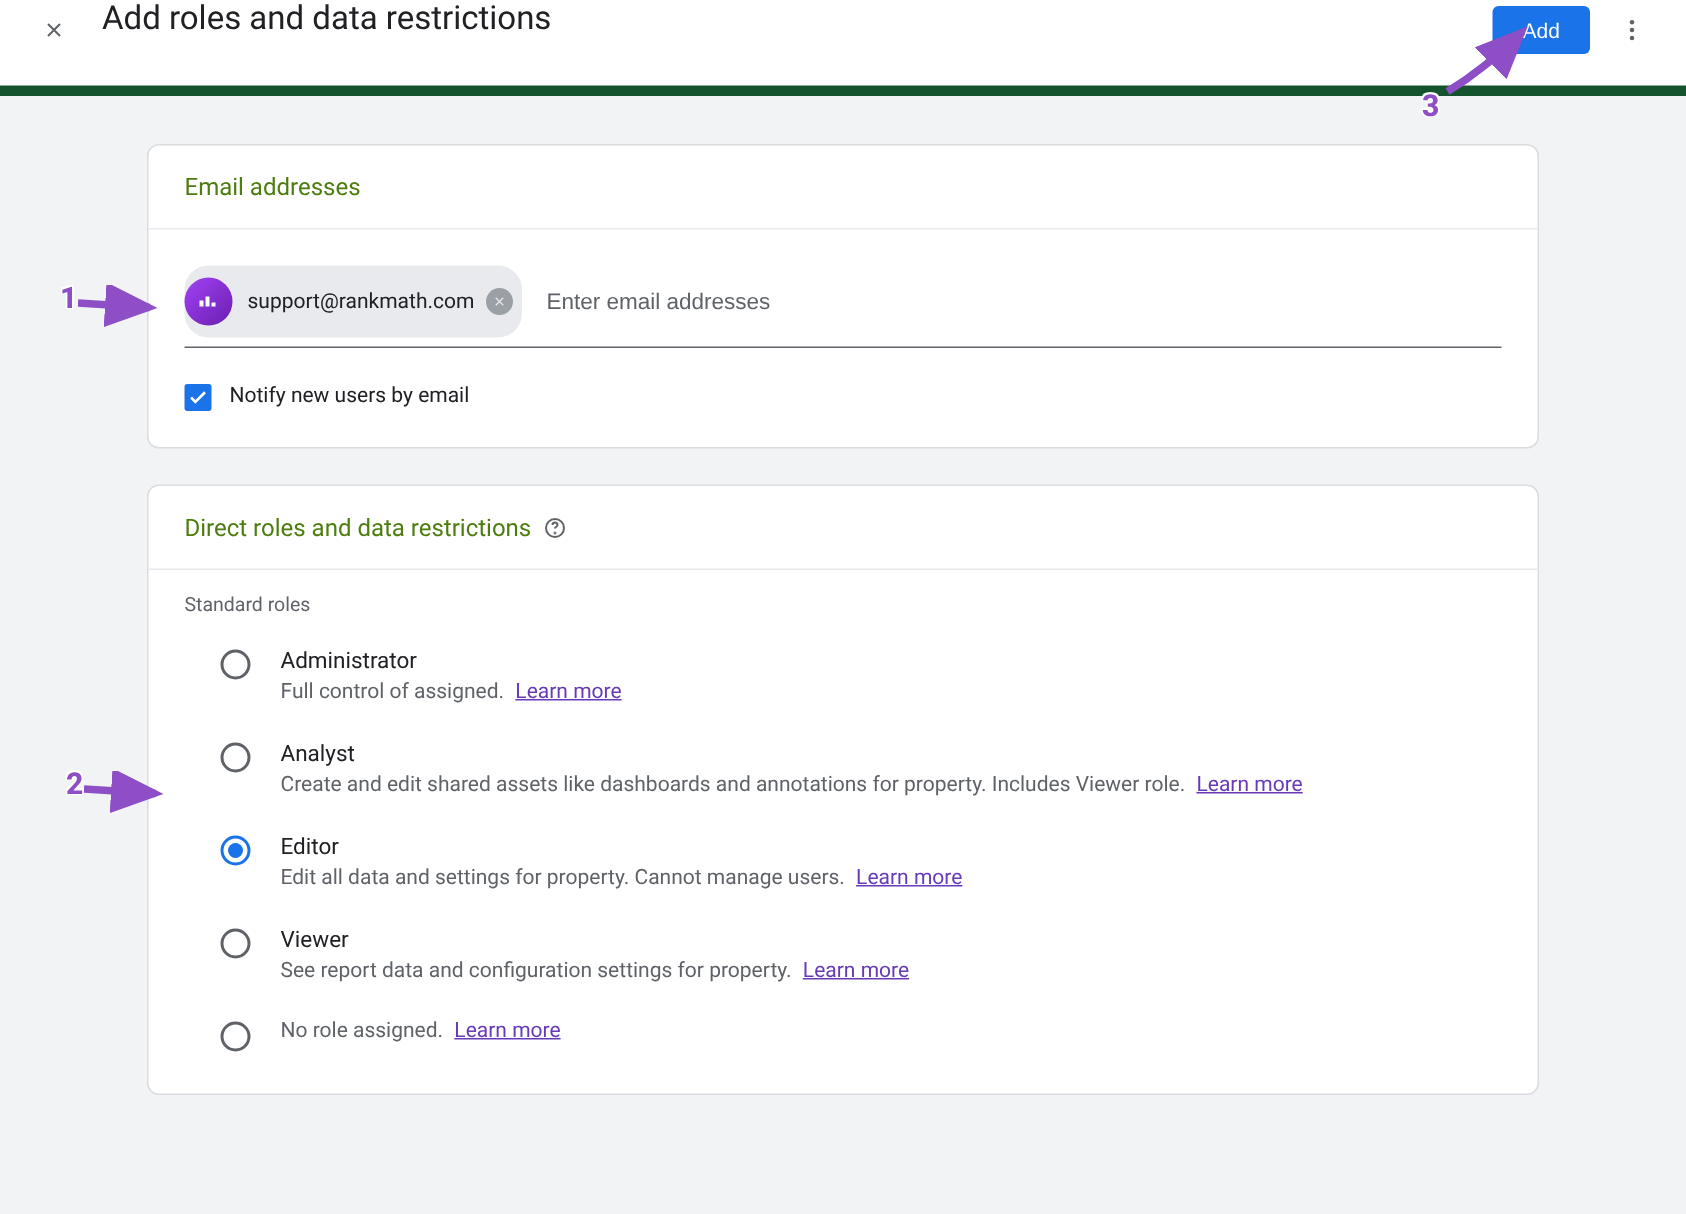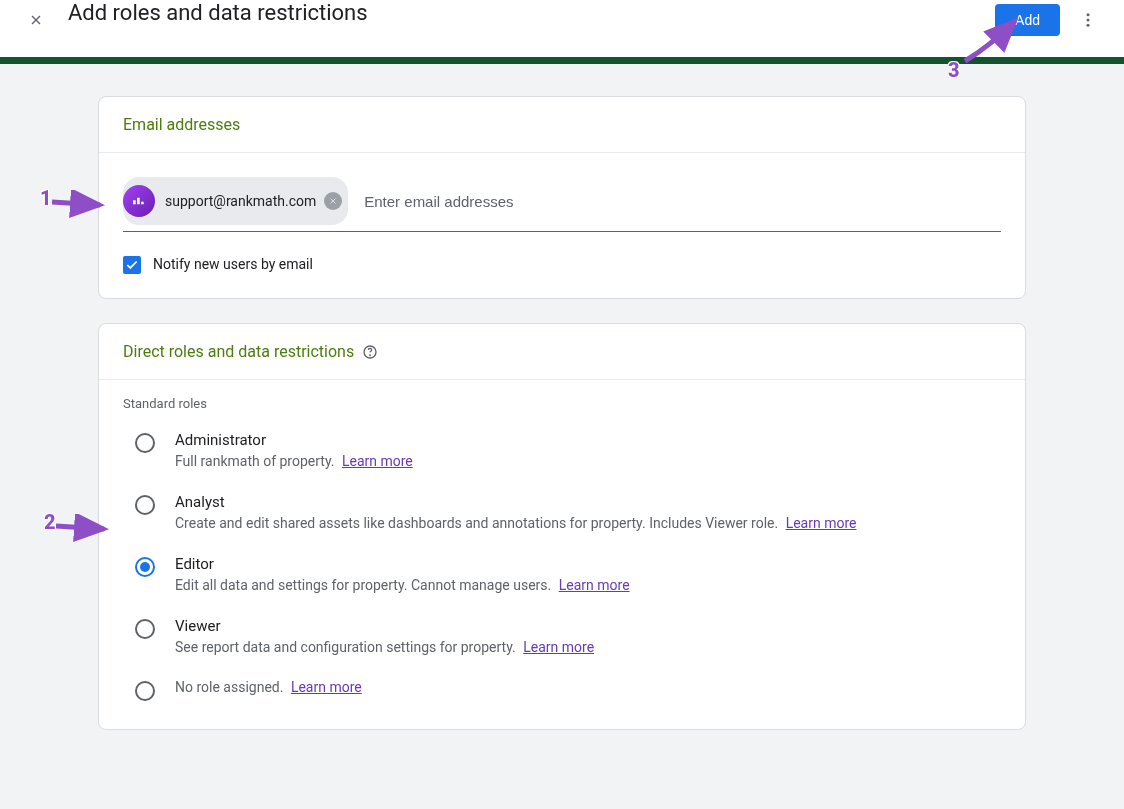--- a/index.html
+++ b/index.html
@@ -165,21 +165,21 @@
     .checkbox svg { width: 14px; height: 14px; color: #fff; }
     .checkbox-label {
       font-size: 14px;
       color: #202124;
     }
     .section-subtitle {
       font-size: 13px;
       color: #5f6368;
       padding: 16px 24px 8px;
     }
-    .role-list { padding: 0 36px 16px; }
+    .role-list { padding: 0 36px 16px; margin-left: 12px; }
     .role-item {
       display: flex;
       align-items: flex-start;
       padding: 12px 0;
       gap: 20px;
     }
     .radio {
       width: 20px;
       height: 20px;
       border: 2px solid #5f6368;
@@ -293,21 +293,21 @@
           <circle cx="12" cy="17" r="0.5" fill="currentColor"></circle>
         </svg>
     </div>
     <div class="section-subtitle">Standard roles</div>
     <div class="role-list">
 
       <div class="role-item">
         <div class="radio"></div>
         <div class="role-content">
           <div class="role-name">Administrator</div>
-          <div class="role-desc"><span>Full rankmath of property. </span><a class="learn-more">Learn more</a></div>
+          <div class="role-desc"><span>Full control of assigned. </span><a class="learn-more">Learn more</a></div>
         </div>
       </div>
 
       <div class="role-item">
         <div class="radio"></div>
         <div class="role-content">
           <div class="role-name">Analyst</div>
           <div class="role-desc"><span>Create and edit shared assets like dashboards and annotations for property. Includes Viewer role. </span><a class="learn-more">Learn more</a></div>
         </div>
       </div>

